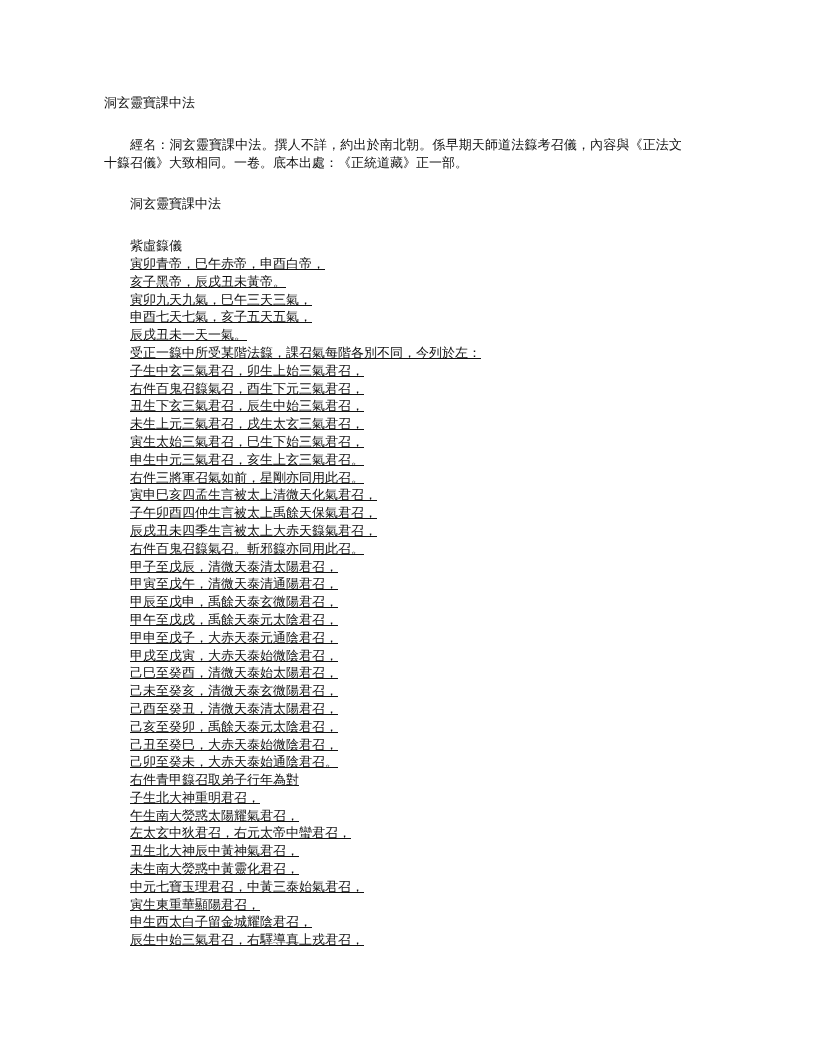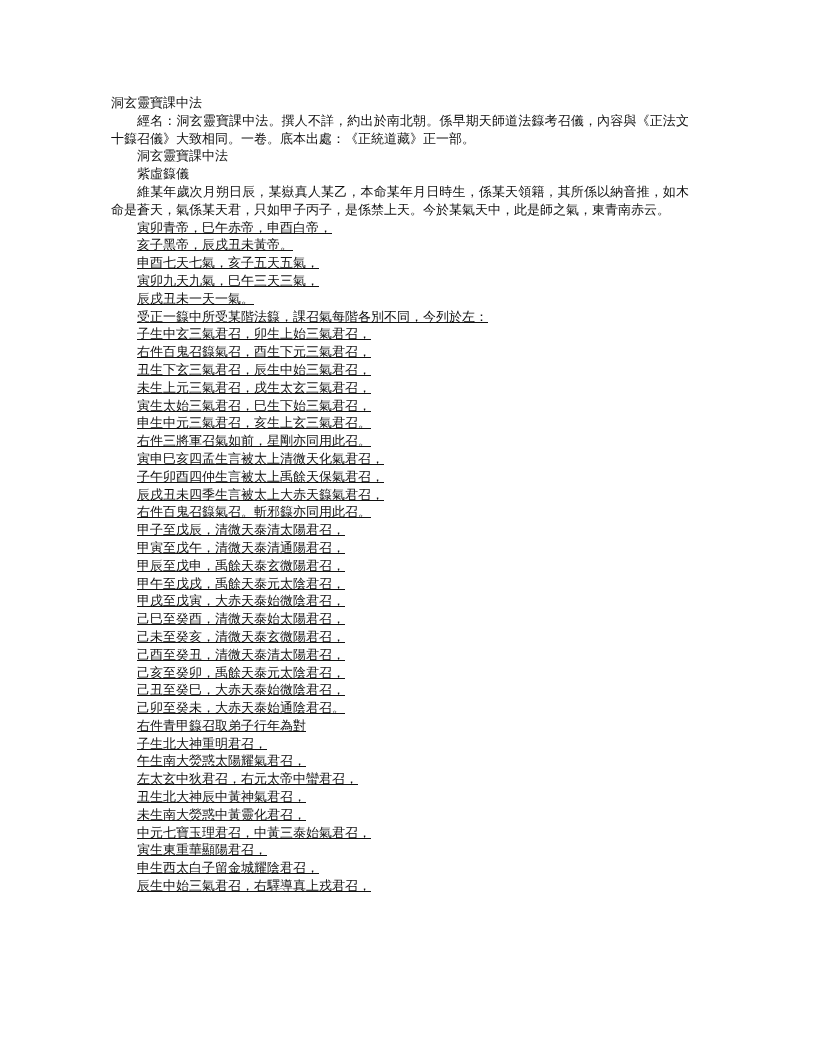--- a/index.html
+++ b/index.html
@@ -1,61 +1,61 @@
 <!DOCTYPE html>
 <html><head>
 <meta charset="utf-8">
 <style>
   html, body { margin: 0; padding: 0; background: #ffffff; }
   body { width: 816px; height: 1056px; position: relative; overflow: hidden; }
   .page {
     position: absolute;
-    left: 111px;
+    left: 104px;
     top: 94px;
     width: 578px;
     font-family: "DejaVu Serif", "Liberation Serif", serif;
     font-size: 13px;
     line-height: 17.8px;
     color: #111111;
   }
   .p { margin: 0; padding: 0; text-align: justify; text-align-last: left; }
-  .indent { text-indent: 26px; }
+  .indent { text-indent: 26px; margin-top: 24px; }
   .line { margin: 0; padding-left: 26px; white-space: nowrap; text-decoration: underline; }
 </style>
 </head>
 <body>
 
 <div class="page">
   <p class="p">洞玄靈寶課中法</p>
   <p class="p indent">經名：洞玄靈寶課中法。撰人不詳，約出於南北朝。係早期天師道法籙考召儀，內容與《正法文十籙召儀》大致相同。一卷。底本出處：《正統道藏》正一部。</p>
   <p class="p indent">洞玄靈寶課中法</p>
   <p class="p indent">紫虛籙儀</p>
-  <p class="p indent">維某年歲次月朔日辰，某嶽真人某乙，本命某年月日時生，係某天領籍，其所係以納音推，如木命是蒼天，氣係某天君，只如甲子丙子，是係禁上天。今於某氣天中，此是師之氣，東青南赤云。</p>
   <div id="lines">
     <p class="line">寅卯青帝，巳午赤帝，申酉白帝，</p>
     <p class="line">亥子黑帝，辰戌丑未黃帝。</p>
+    <p class="line">寅卯九天九氣，巳午三天三氣，</p>
     <p class="line">申酉七天七氣，亥子五天五氣，</p>
-    <p class="line">寅卯九天九氣，巳午三天三氣，</p>
     <p class="line">辰戌丑未一天一氣。</p>
     <p class="line">受正一籙中所受某階法籙，課召氣每階各別不同，今列於左：</p>
     <p class="line">子生中玄三氣君召，卯生上始三氣君召，</p>
     <p class="line">右件百鬼召籙氣召，酉生下元三氣君召，</p>
     <p class="line">丑生下玄三氣君召，辰生中始三氣君召，</p>
     <p class="line">未生上元三氣君召，戌生太玄三氣君召，</p>
     <p class="line">寅生太始三氣君召，巳生下始三氣君召，</p>
     <p class="line">申生中元三氣君召，亥生上玄三氣君召。</p>
     <p class="line">右件三將軍召氣如前，星剛亦同用此召。</p>
     <p class="line">寅申巳亥四孟生言被太上清微天化氣君召，</p>
     <p class="line">子午卯酉四仲生言被太上禹餘天保氣君召，</p>
     <p class="line">辰戌丑未四季生言被太上大赤天籙氣君召，</p>
     <p class="line">右件百鬼召籙氣召。斬邪籙亦同用此召。</p>
     <p class="line">甲子至戊辰，清微天泰清太陽君召，</p>
     <p class="line">甲寅至戊午，清微天泰清通陽君召，</p>
     <p class="line">甲辰至戊申，禹餘天泰玄微陽君召，</p>
     <p class="line">甲午至戊戌，禹餘天泰元太陰君召，</p>
+    <p class="line">甲申至戊子，大赤天泰元通陰君召，</p>
     <p class="line">甲戌至戊寅，大赤天泰始微陰君召，</p>
     <p class="line">己巳至癸酉，清微天泰始太陽君召，</p>
     <p class="line">己未至癸亥，清微天泰玄微陽君召，</p>
     <p class="line">己酉至癸丑，清微天泰清太陽君召，</p>
     <p class="line">己亥至癸卯，禹餘天泰元太陰君召，</p>
     <p class="line">己丑至癸巳，大赤天泰始微陰君召，</p>
     <p class="line">己卯至癸未，大赤天泰始通陰君召。</p>
     <p class="line">右件青甲籙召取弟子行年為對</p>
     <p class="line">子生北大神重明君召，</p>
     <p class="line">午生南大熒惑太陽耀氣君召，</p>

